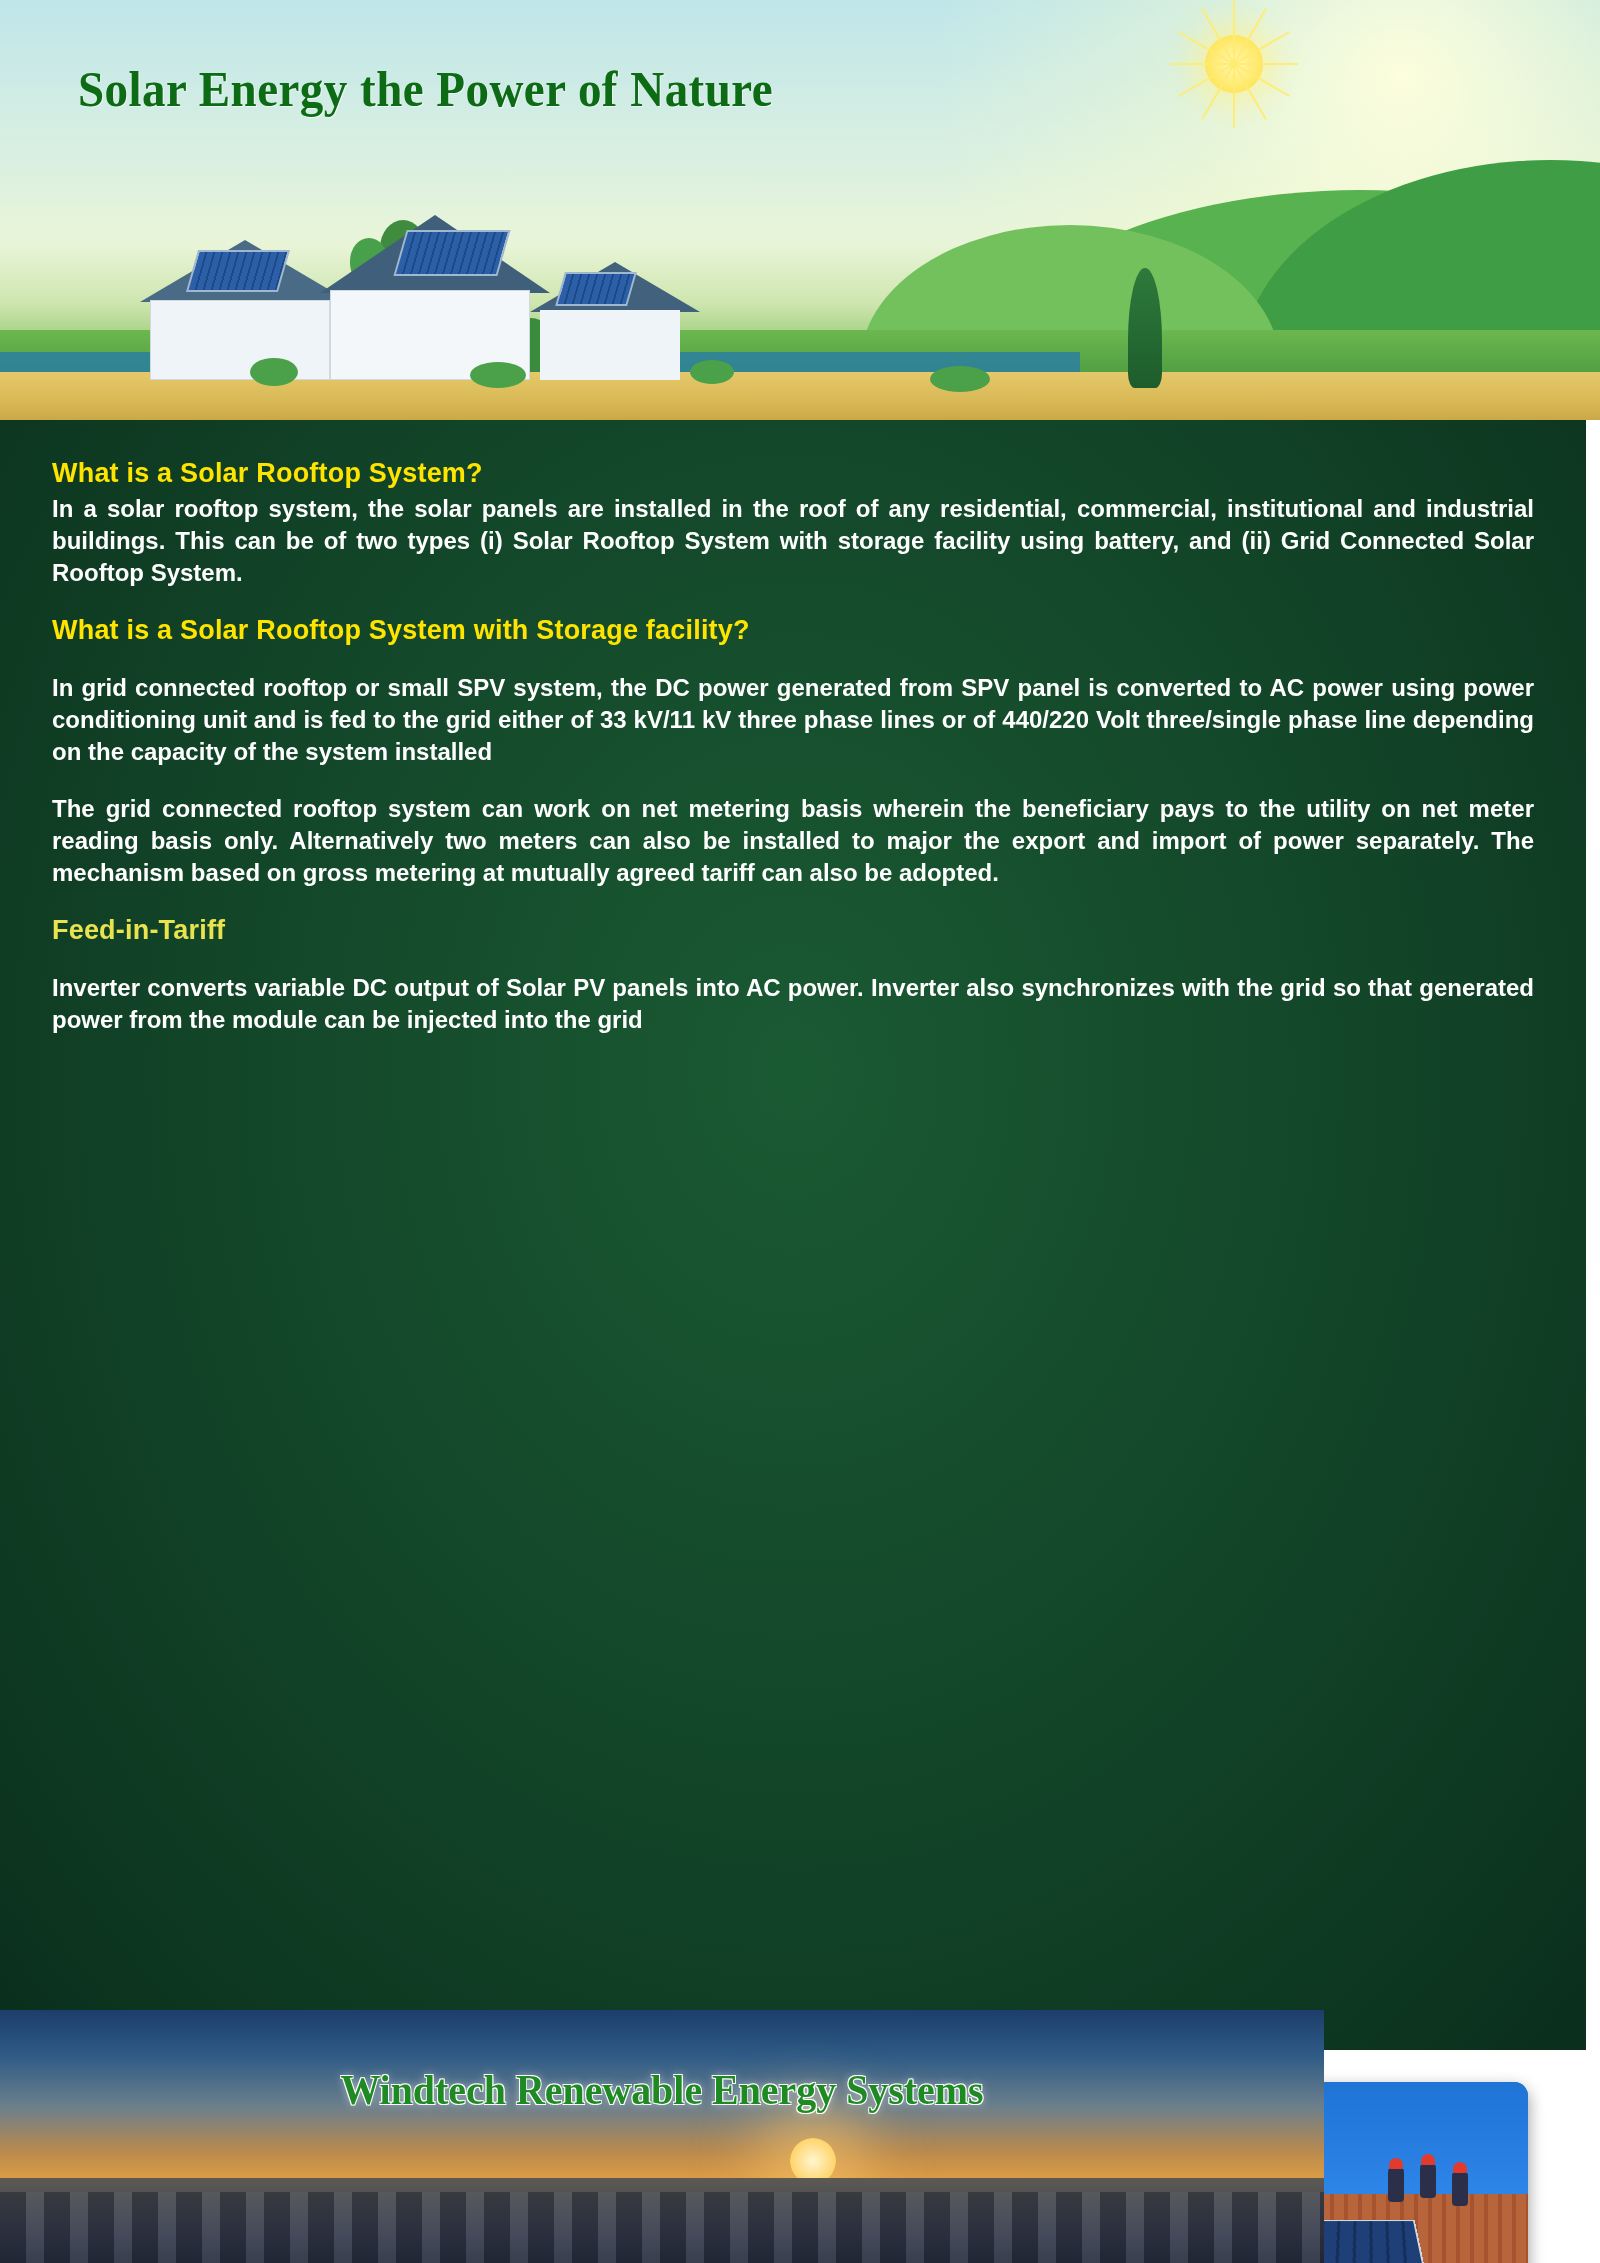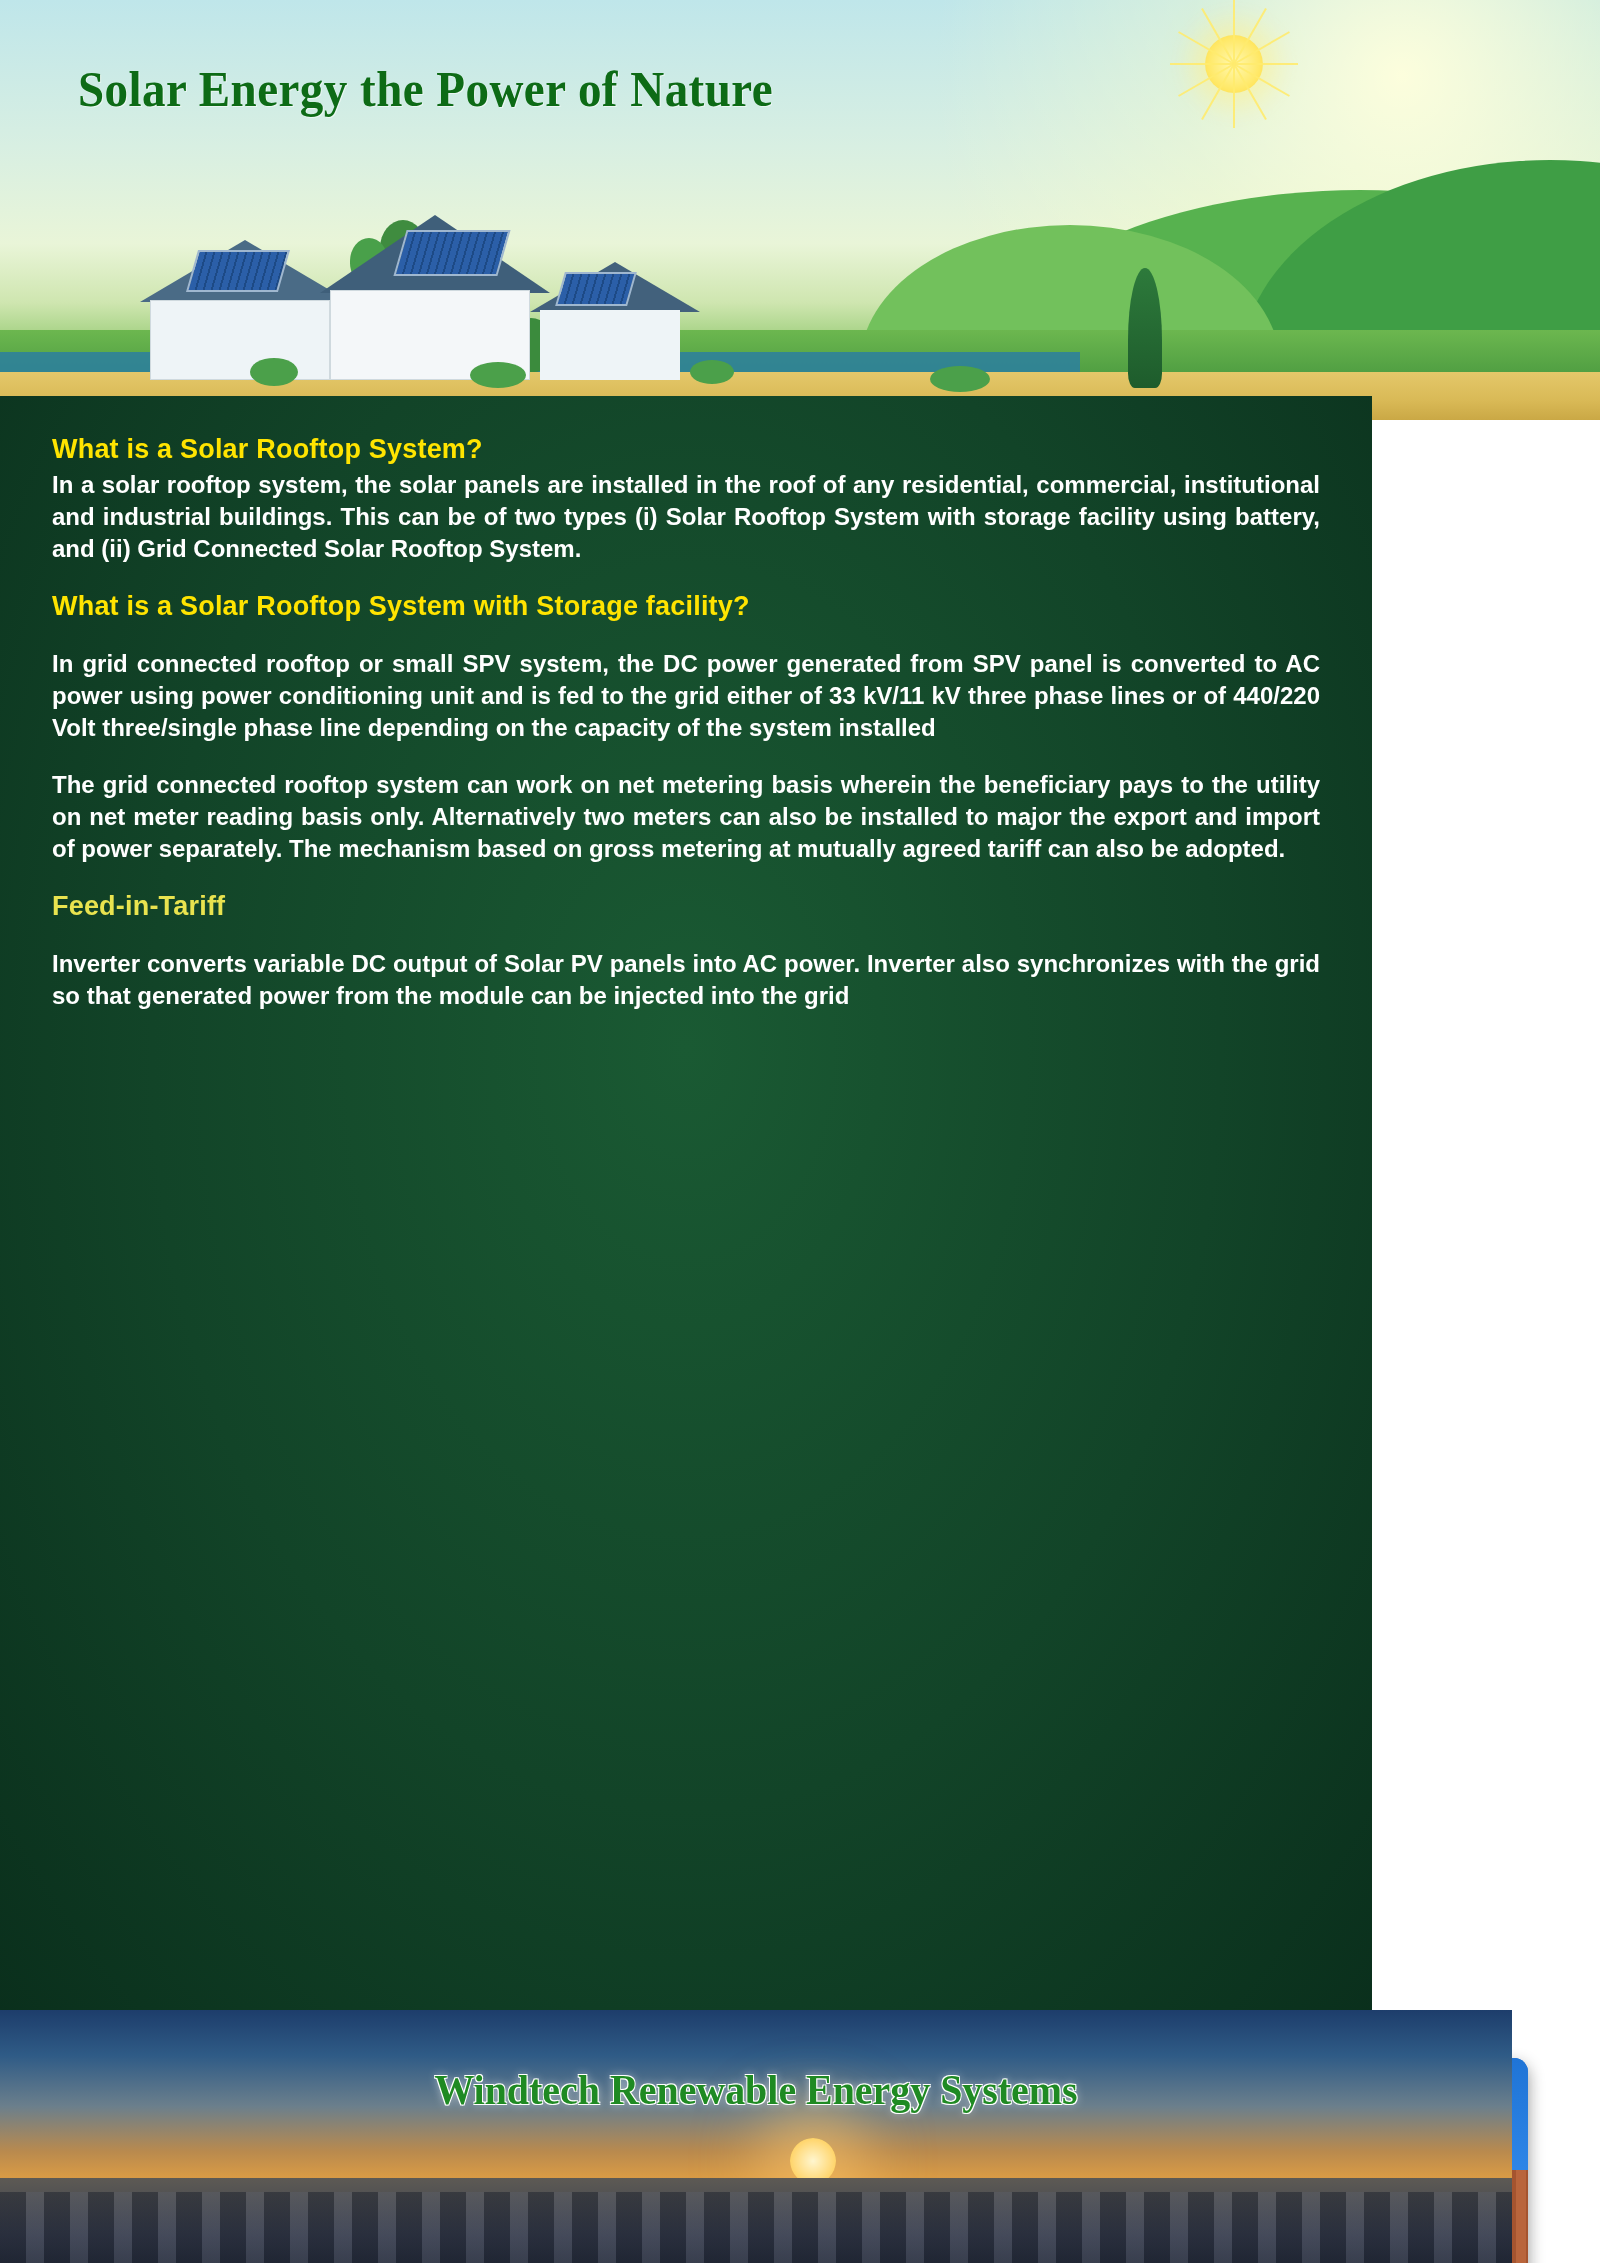--- a/index.html
+++ b/index.html
@@ -100,21 +100,21 @@
     position:absolute; border-radius:50%;
     background:#4ba04a;
   }
   .b1 { left:250px; top:358px; width:48px; height:28px; }
   .b2 { left:470px; top:362px; width:56px; height:26px; }
   .b3 { left:690px; top:360px; width:44px; height:24px; }
   .b4 { left:930px; top:366px; width:60px; height:26px; }
 
   
   .content {
-    position:absolute; left:0; top:396px; width:1372px; height:1630px;
+    position:absolute; left:0; top:420px; width:1586px; height:1630px;
     background:
       radial-gradient(ellipse at 50% 40%, #1a5a33 0%, #124428 55%, #0a2f1c 100%);
     padding:38px 52px 0 52px;
   }
   .section { margin-bottom:26px; }
   .sec-head {
     font-size:27px; font-weight:bold; color:#ffe400;
     margin:0 0 4px 0; letter-spacing:0.2px;
   }
   .sec-head.lime { color:#b6e34a; }
@@ -190,21 +190,21 @@
     position:absolute; width:0; height:0;
     border-top:6px solid transparent; border-bottom:6px solid transparent; border-left:10px solid #6b7a88;
   }
   .dg-arrow.down {
     border-left:6px solid transparent; border-right:6px solid transparent;
     border-top:10px solid #6b7a88; border-bottom:0;
   }
 
   
   .footer {
-    position:absolute; left:0; top:2010px; width:1512px; height:253px;
+    position:absolute; left:0; top:2010px; width:1324px; height:253px;
     background:
       linear-gradient(to bottom, #1d3d6b 0%, #2f5b86 18%, #6b7f8c 38%, #b98a4e 56%, #d99b45 66%, #8a6c45 80%, #33405a 100%);
     overflow:hidden;
     text-decoration:underline;
   }
   .f-sun {
     position:absolute; left:790px; top:128px; width:46px; height:46px; border-radius:50%;
     background:radial-gradient(circle,#fff6cf 0%, #ffd46a 70%, rgba(255,190,80,0.2) 100%);
     box-shadow:0 0 60px 34px rgba(255,200,110,0.55);
   }

